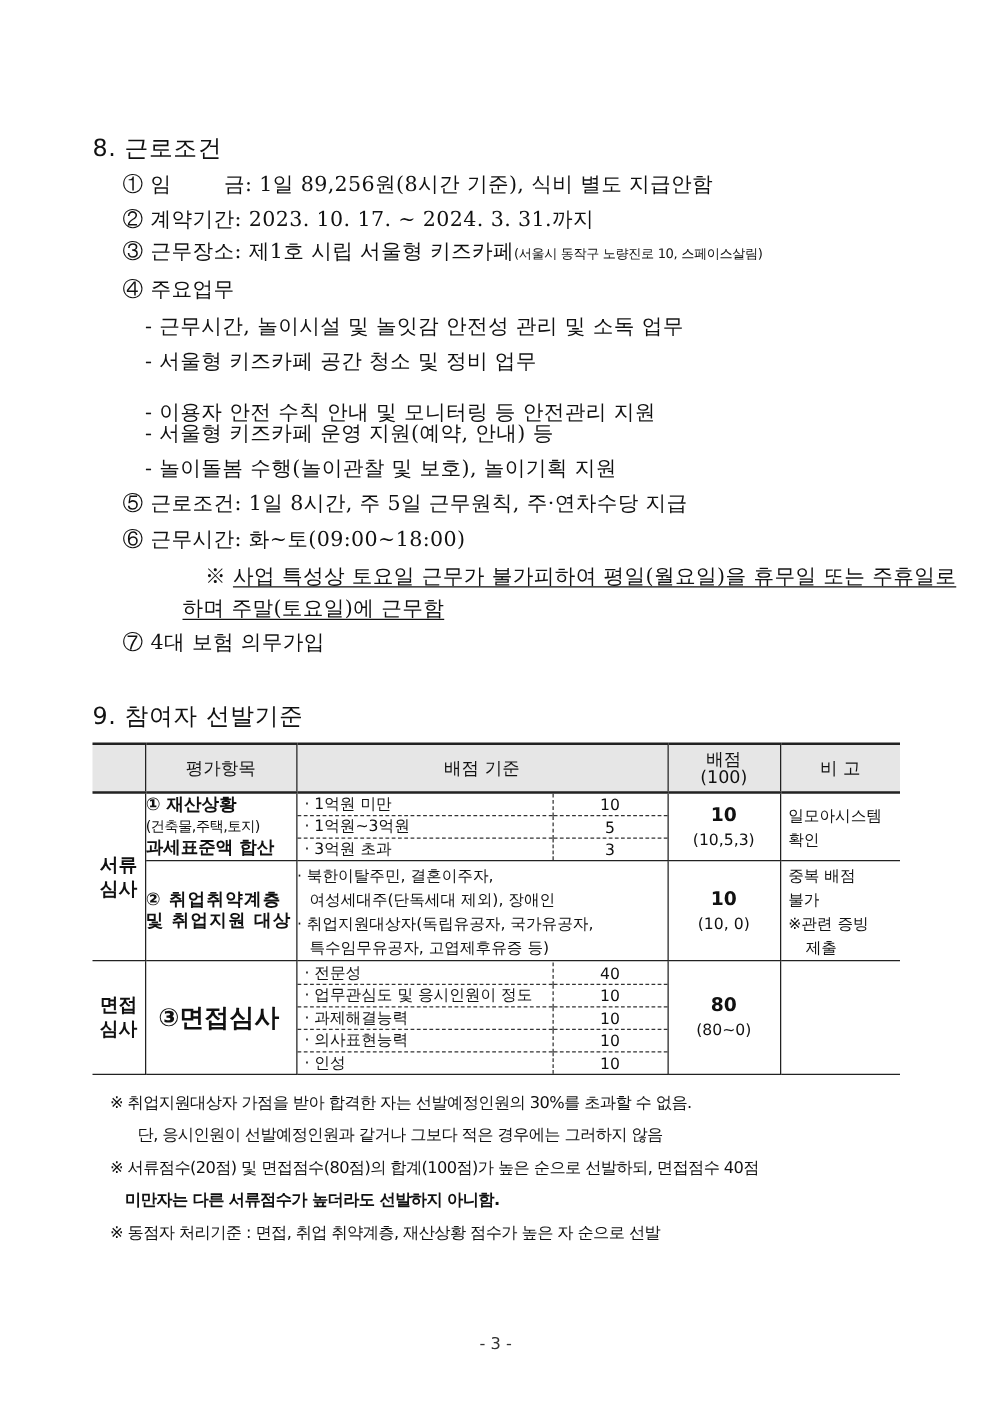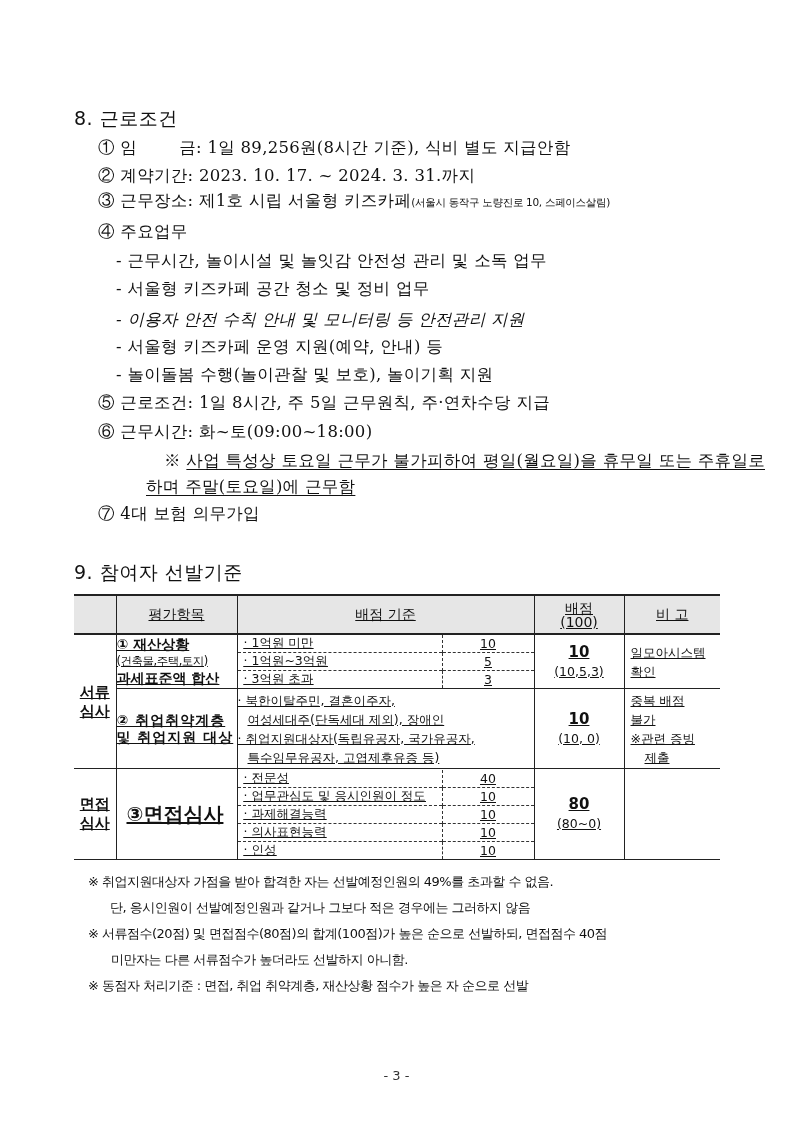--- a/index.html
+++ b/index.html
@@ -11,21 +11,21 @@
   .item { left:98px; }
   .sub  { left:116px; }
   .note { left:118px;margin-left:46px; }
   .note2 { left:146px; }
   .small { font-size:10.5px; font-family:"DejaVu Sans","Liberation Sans",sans-serif; letter-spacing:-0.3px; }
   .uline { text-decoration:underline; text-underline-offset:3px; }
   .label-gap { display:inline-block; width:42px; }
 
   table.crit { position:absolute; left:74px; top:594px; width:646px; border-collapse:collapse;
                font-family:"DejaVu Sans","Liberation Sans",sans-serif; font-size:12.5px; table-layout:fixed; }
-  table.crit td, table.crit th { border:1px solid #222; padding:0; vertical-align:middle;text-decoration:underline; }
+  table.crit td, table.crit th { border:1px solid #222; padding:0; vertical-align:middle; }
   table.crit thead th { background:#e6e6e6; font-weight:normal; font-size:14px; height:37px;
                         border-top:2px solid #222; border-bottom:2px solid #222; }
   table.crit thead th.h-first { border-left:none; }
   table.crit thead th.h-last { border-right:none; }
   table.crit td.first { border-left:none; text-align:center; font-weight:bold; font-size:15px; line-height:19px; }
   table.crit td.last { border-right:none; font-size:12.5px; line-height:19px; padding-left:6px; }
   table.crit tr.sect-end td { border-bottom:1.5px solid #222; }
   .item-name { font-weight:bold; font-size:14px; padding-left:3px; line-height:17px; }
   .item-name .paren { font-weight:normal; font-size:11.5px; letter-spacing:-0.5px; }
   .inner { width:100%; border-collapse:collapse; }
@@ -61,21 +61,21 @@
   <span>근무장소:</span>
   <span>제1호 시립 서울형 키즈카페</span><span class="small">(서울시 동작구 노량진로 10, 스페이스살림)</span>
 </div>
 <div class="line item" style="top:221px;">
   <span>④</span>
   <span>주요업무</span>
 </div>
 
 <div class="line sub" style="top:250px;">- 근무시간, 놀이시설 및 놀잇감 안전성 관리 및 소독 업무</div>
 <div class="line sub" style="top:278px;text-align:center;">- 서울형 키즈카페 공간 청소 및 정비 업무</div>
-<div class="line sub" style="top:309px;font-style:italic;">- 이용자 안전 수칙 안내 및 모니터링 등 안전관리 지원</div>
+<div class="line sub" style="top:319px;">- 이용자 안전 수칙 안내 및 모니터링 등 안전관리 지원</div>
 <div class="line sub" style="top:336px;">- 서울형 키즈카페 운영 지원(예약, 안내) 등</div>
 <div class="line sub" style="top:364px;">- 놀이돌봄 수행(놀이관찰 및 보호), 놀이기획 지원</div>
 
 <div class="line item" style="top:392px;">
   <span>⑤</span>
   <span>근로조건:</span>
   <span>1일 8시간, 주 5일 근무원칙, 주·연차수당 지급</span>
 </div>
 <div class="line item" style="top:421px;">
   <span>⑥</span>
@@ -213,19 +213,19 @@
       </td>
       <td class="score">
         <b>80</b>
         <span>(80~0)</span>
       </td>
       <td class="last"></td>
     </tr>
   </tbody>
 </table>
 
-<div class="footnote" style="left:88px; top:873px;">※ 취업지원대상자 가점을 받아 합격한 자는 선발예정인원의 49%를 초과할 수 없음.</div>
+<div class="footnote" style="left:88px; top:873px;">※ 취업지원대상자 가점을 받아 합격한 자는 선발예정인원의 30%를 초과할 수 없음.</div>
 <div class="footnote" style="left:110px; top:899px;">단, 응시인원이 선발예정인원과 같거나 그보다 적은 경우에는 그러하지 않음</div>
 <div class="footnote" style="left:88px; top:925px;">※ 서류점수(20점) 및 면접점수(80점)의 합계(100점)가 높은 순으로 선발하되, 면접점수 40점</div>
-<div class="footnote" style="left:111px; top:951px;">미만자는 다른 서류점수가 높더라도 선발하지 아니함.</div>
+<div class="footnote" style="left:100px; top:951px;font-weight:bold;">미만자는 다른 서류점수가 높더라도 선발하지 아니함.</div>
 <div class="footnote" style="left:88px; top:977px;">※ 동점자 처리기준 : 면접, 취업 취약계층, 재산상황 점수가 높은 자 순으로 선발</div>
 
 <div class="pageno">- 3 -</div>
 
 </body></html>

